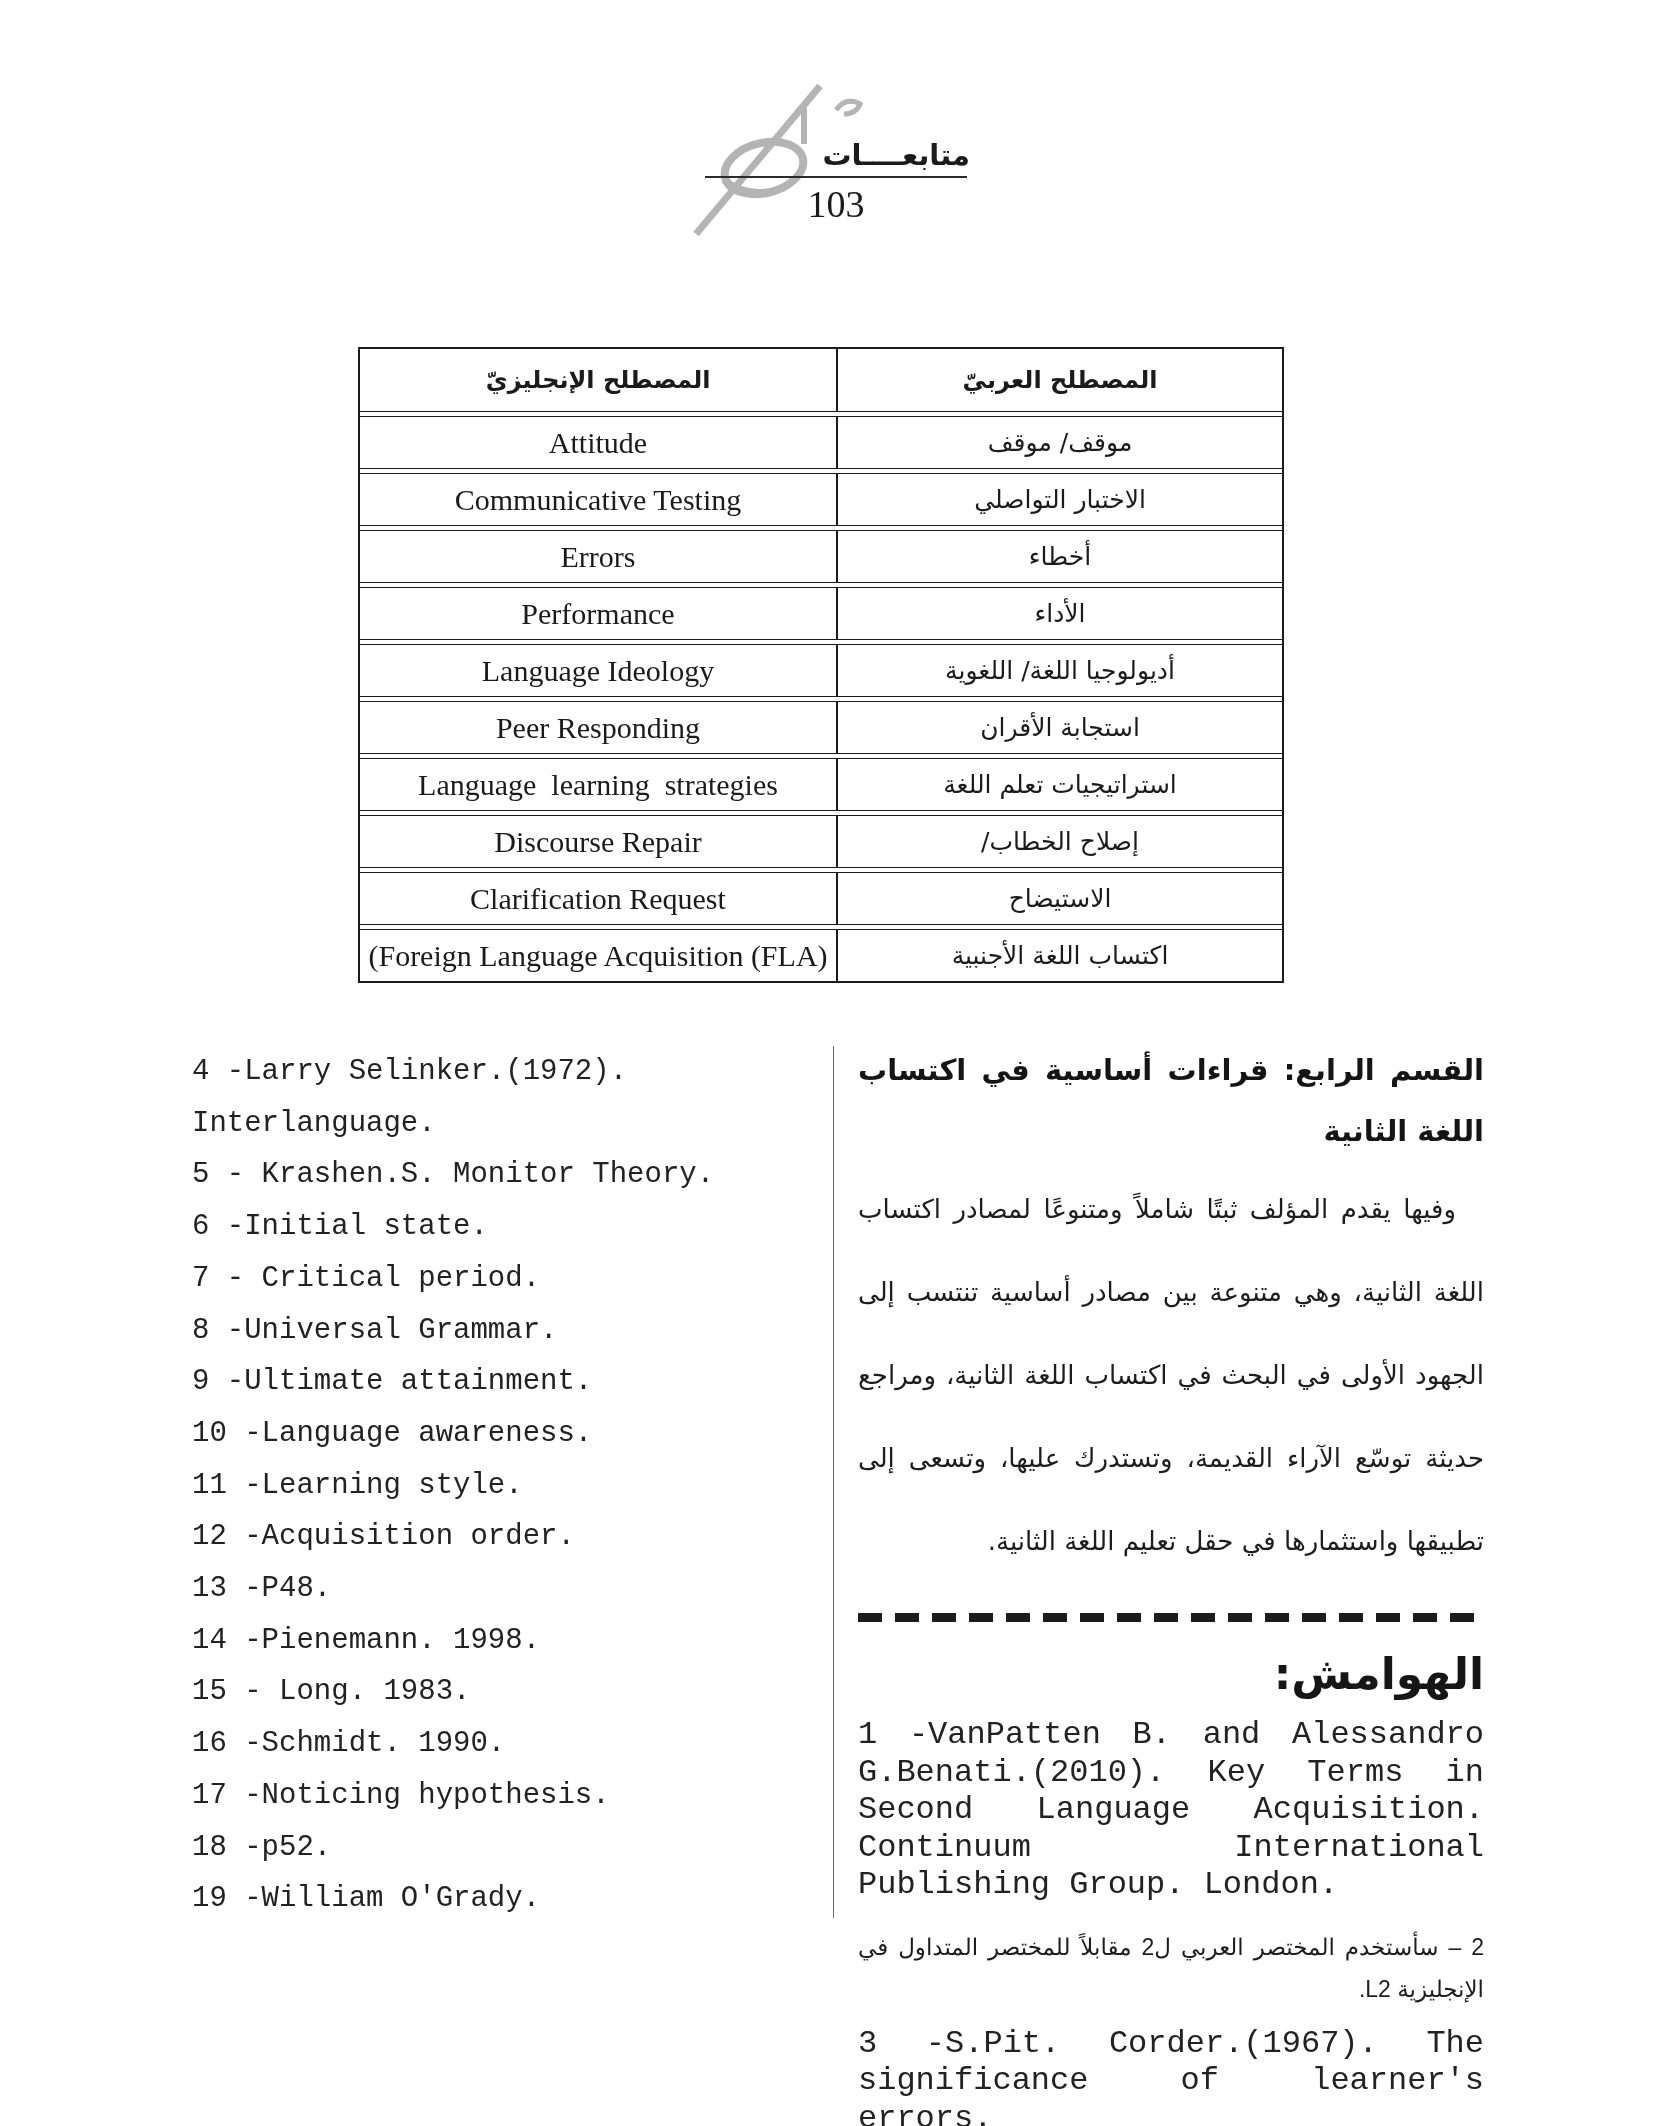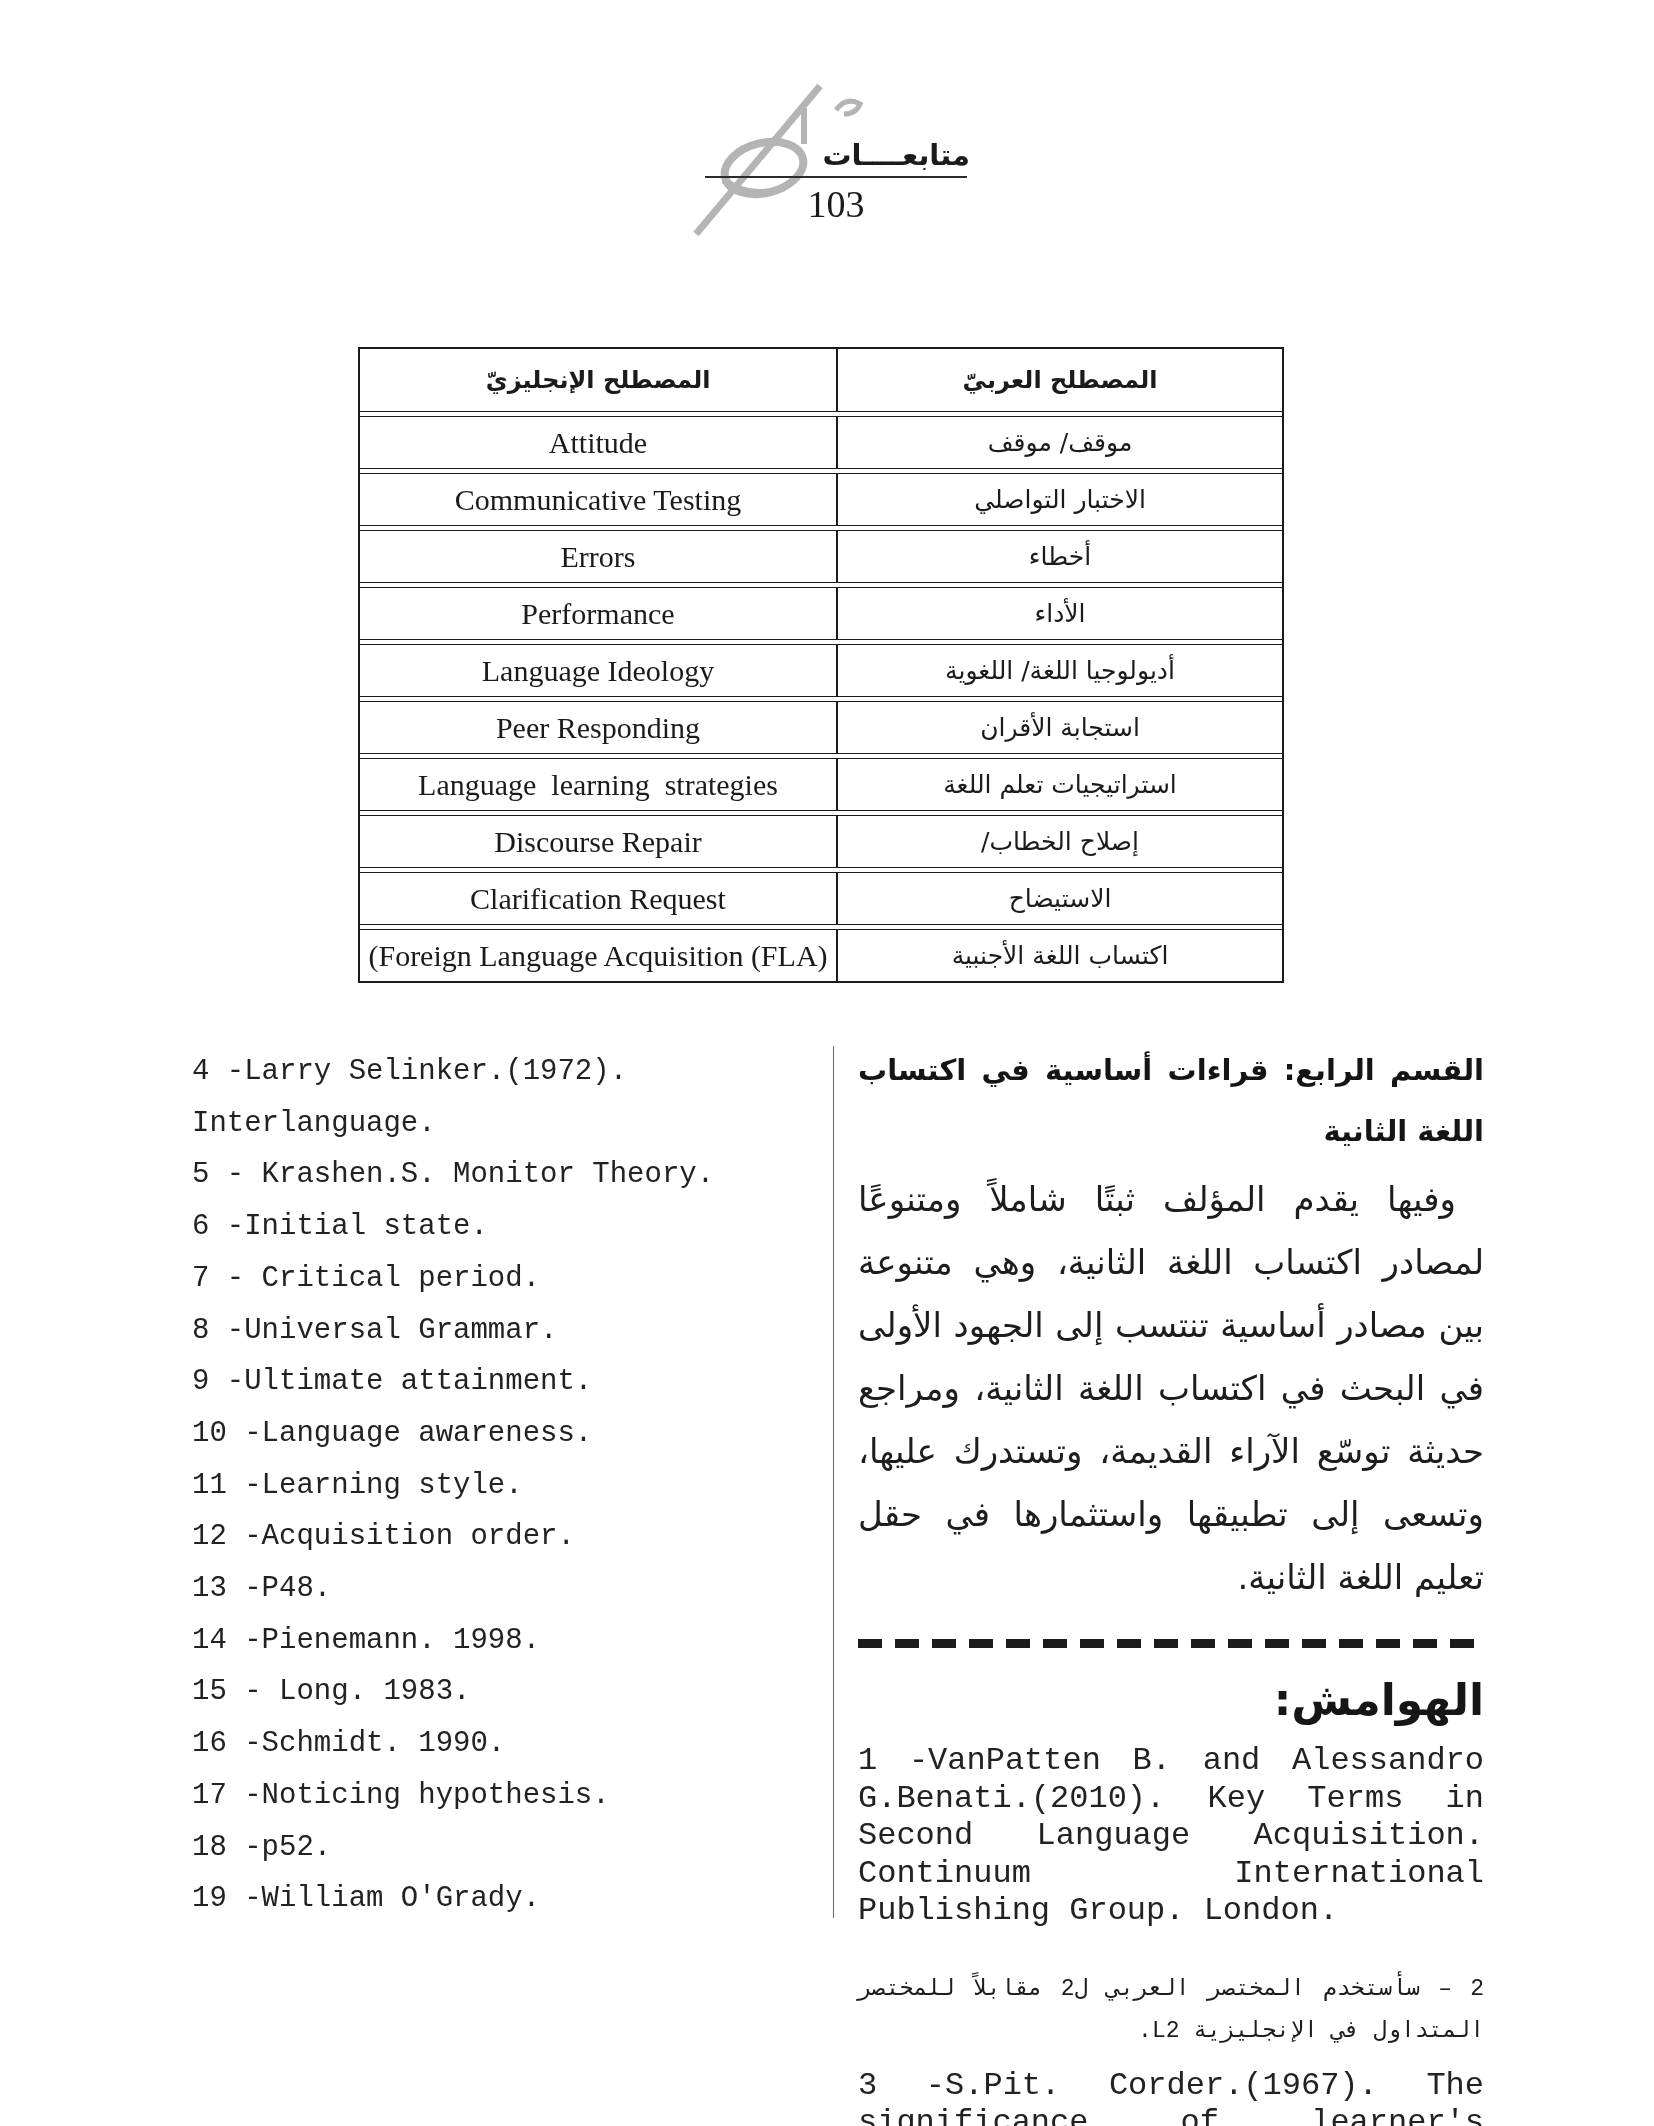--- a/index.html
+++ b/index.html
@@ -72,44 +72,44 @@
     direction:rtl;
   }
   .sec-heading{
     font-family:"DejaVu Sans", sans-serif;
     font-size:29px;font-weight:bold;line-height:61px;
     text-align:justify;color:#151515;
   }
   .sec-par{
     margin-top:6px;
     font-family:"DejaVu Sans", sans-serif;
-    font-size:34px;line-height:63px;
+    font-size:26px;line-height:83px;
     text-align:justify;text-indent:28px;color:#1d1d1d;
   }
   .dashed-rule{
     margin-top:30px;height:9px;width:100%;
     background:repeating-linear-gradient(90deg,#1c1c1c 0 24px,transparent 24px 37px);
   }
   .fn-heading{
     margin-top:24px;
     font-family:"DejaVu Sans", sans-serif;
     font-size:44px;font-weight:bold;line-height:1.25;
     text-align:right;color:#161616;
   }
   .footnote{margin-top:15px;}
   .footnote.latin{
     direction:ltr;text-align:justify;
     font-family:Liberation Mono, monospace;
     font-size:32px;line-height:37.5px;color:#222;
   }
   .footnote.arabic{
     direction:rtl;text-align:justify;
-    font-family:Liberation Mono, monospace;
+    font-family:Liberation Sans, sans-serif;
     font-size:23px;line-height:42px;color:#1d1d1d;
-    margin-top:38px;
+    margin-top:22px;
   }
 </style>
 </head>
 <body>
 
 <div class="page">
 
   <div class="hdr-logo">
     <svg width="180" height="152" viewBox="0 0 180 152" fill="none">
       <line x1="132" y1="2" x2="8" y2="150" stroke="#b4b4b4" stroke-width="7"></line>

